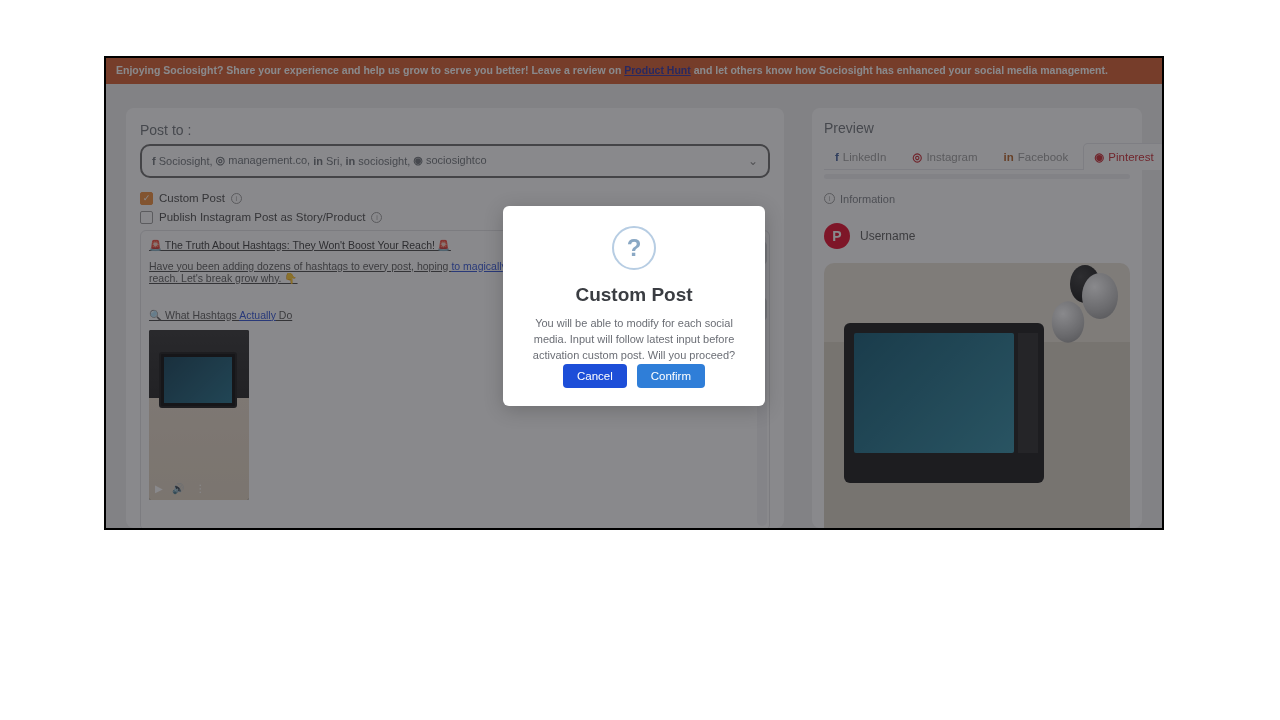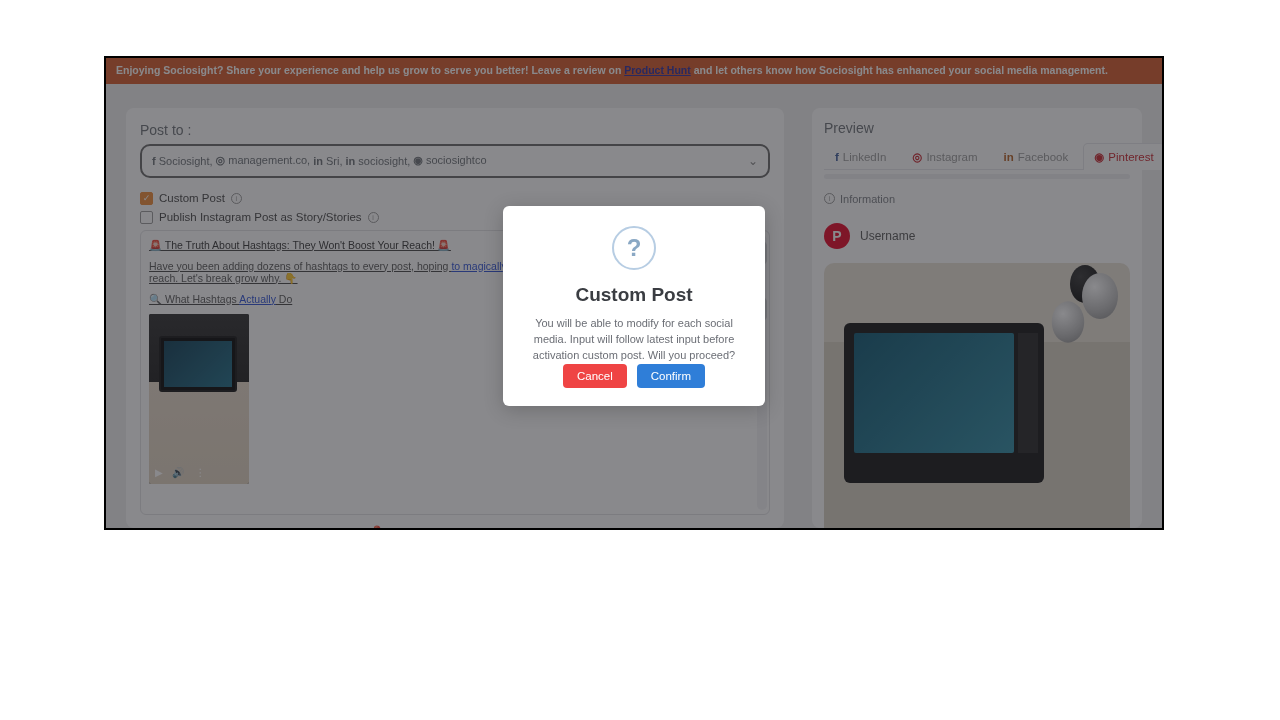--- a/index.html
+++ b/index.html
@@ -22,21 +22,21 @@
   .chev { color:#888; font-size:12px; }
 
   .check-row { display:flex; align-items:center; gap:6px; font-size:11.5px; color:#444; margin-top:14px; }
   .chk { width:13px; height:13px; border:1.5px solid #999; border-radius:2px; display:inline-flex; align-items:center; justify-content:center; font-size:9px; }
   .chk.checked { background:#f08a33; border-color:#f08a33; color:#fff; }
   .info-ic { width:11px; height:11px; border:1px solid #999; border-radius:50%; display:inline-flex; align-items:center; justify-content:center; font-size:7px; color:#999; }
 
   .post-area { border:1px solid #e2e2e5; border-radius:6px; margin-top:6px; padding:8px 8px 30px 8px; font-size:10.5px; color:#444; min-height:240px; position:relative;text-decoration:underline; }
   .post-text .l1 { color:#333; }
   .post-text .l2 { color:#555; margin-top:8px; }
-  .post-text .l3 { color:#555; margin-top:8px; }
+  .post-text .l3 { color:#555; margin-top:24px; }
   .underline { color:#2a4fd6; text-decoration:underline; }
 
   .media-thumb { margin-top:8px; width:100px; height:170px; background:#222; border-radius:2px; position:relative; overflow:hidden; }
   .desk { position:absolute; inset:0; background:linear-gradient(180deg,#2b2b2b 0%,#1a1a1a 40%,#e6d9c8 40%,#e0d2bf 100%); }
   .monitor { position:absolute; left:10px; top:22px; width:78px; height:56px; background:#000; border-radius:3px; border:2px solid #111; }
   .monitor-inner { position:absolute; inset:3px; background:linear-gradient(135deg,#0a3a52,#1a6a85); }
   .controls { position:absolute; bottom:6px; left:6px; right:6px; display:flex; align-items:center; gap:10px; color:#fff; font-size:10px; }
 
   .scroll-track { position:absolute; right:2px; top:4px; bottom:4px; width:10px; background:#f4f4f6; border-radius:5px; }
   .scroll-thumb { position:absolute; left:0; right:0; top:6px; height:24px; background:#cfd0d4; border-radius:5px; }
@@ -76,21 +76,21 @@
   .orange-btn { position:absolute; bottom:2px; left:50%; transform:translateX(-50%); height:8px; width:84px; background:#ef6a22; border-radius:14px 14px 0 0; }
 
   
   .overlay { position:absolute; inset:0; background:rgba(40,40,45,0.55); display:flex; align-items:flex-start; justify-content:center; }
   .modal { margin-top:148px; width:262px; background:#fff; border-radius:6px; padding:20px 16px 18px 16px; text-align:center; box-shadow:0 4px 20px rgba(0,0,0,0.2); }
   .q-circle { width:44px; height:44px; border:2px solid #b7cde3; border-radius:50%; margin:0 auto 14px auto; display:flex; align-items:center; justify-content:center; color:#8aa8c4; font-size:24px; font-weight:600; }
   .modal h2 { font-size:19px; color:#3a3d42; font-weight:700; margin-bottom:10px; }
   .modal p { font-size:11px; color:#6b6e75; line-height:1.45; }
   .modal-btns { display:flex; justify-content:center; gap:10px; }
   .btn { font-size:11.5px; padding:6px 14px; border:none; border-radius:4px; color:#fff; cursor:pointer; }
-  .btn-cancel { background:#ef4444; }
+  .btn-cancel { background:#1d4ed8; }
   .btn-confirm { background:#2f7ed8; }
   .ic { font-weight:bold; font-style:normal; }
 </style>
 </head>
 <body>
 
 <div class="stage">
 
   <div class="banner">
     <span>Enjoying Sociosight? Share your experience and help us grow to serve you better! Leave a review on </span>
@@ -113,21 +113,21 @@
         <span class="chev">⌄</span>
       </div>
 
       <div class="check-row">
         <span class="chk checked">✓</span>
         <span>Custom Post</span>
         <span class="info-ic">i</span>
       </div>
       <div class="check-row" style="margin-top:6px;">
         <span class="chk"></span>
-        <span>Publish Instagram Post as Story/Stories</span>
+        <span>Publish Instagram Post as Story/Product</span>
         <span class="info-ic">i</span>
       </div>
 
       <div class="post-area">
         <div class="post-text">
           <div class="l1">🚨 The Truth About Hashtags: They Won't Boost Your Reach! 🚨</div>
           <div class="l2">
             <span>Have you been adding dozens of hashtags to every post, hoping </span><span class="underline">to magically go vi</span><br>
             <span>reach. Let's break grow why. 👇</span>
           </div>

